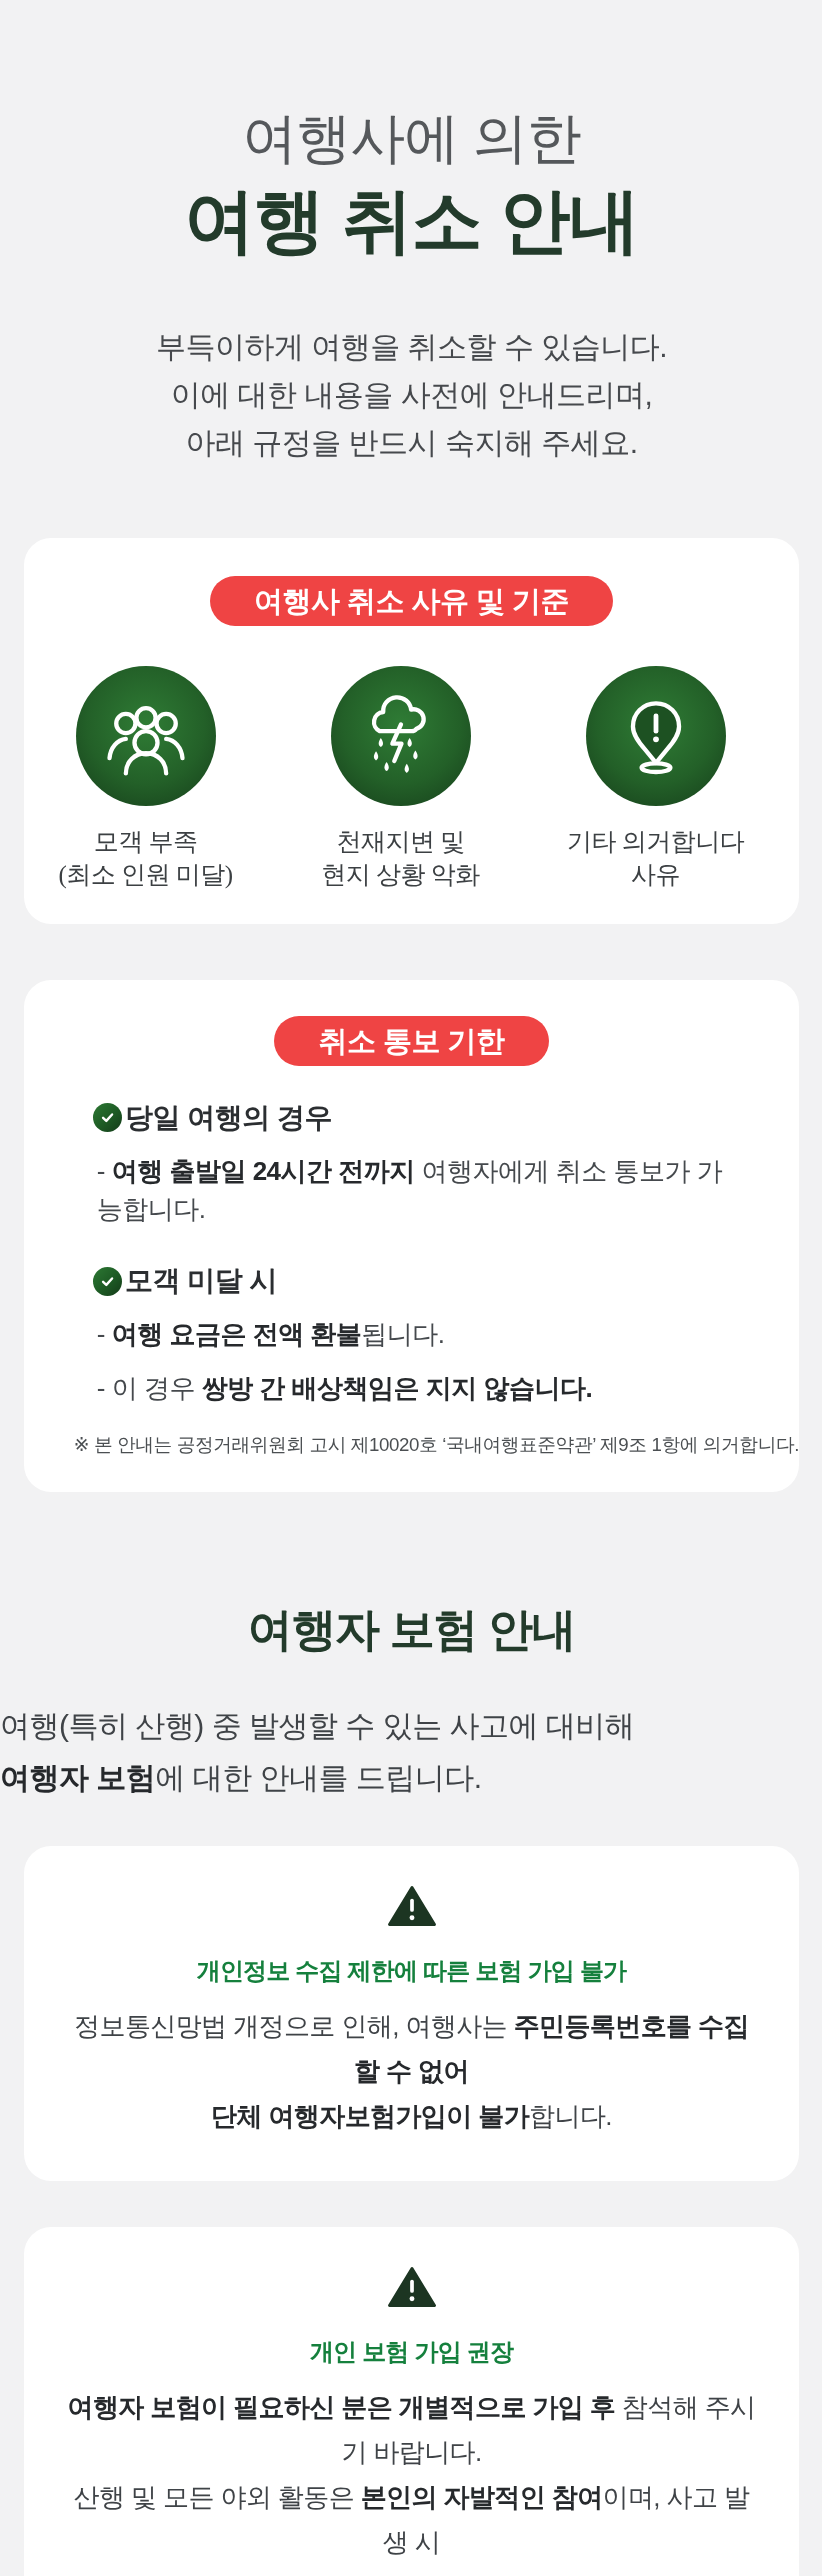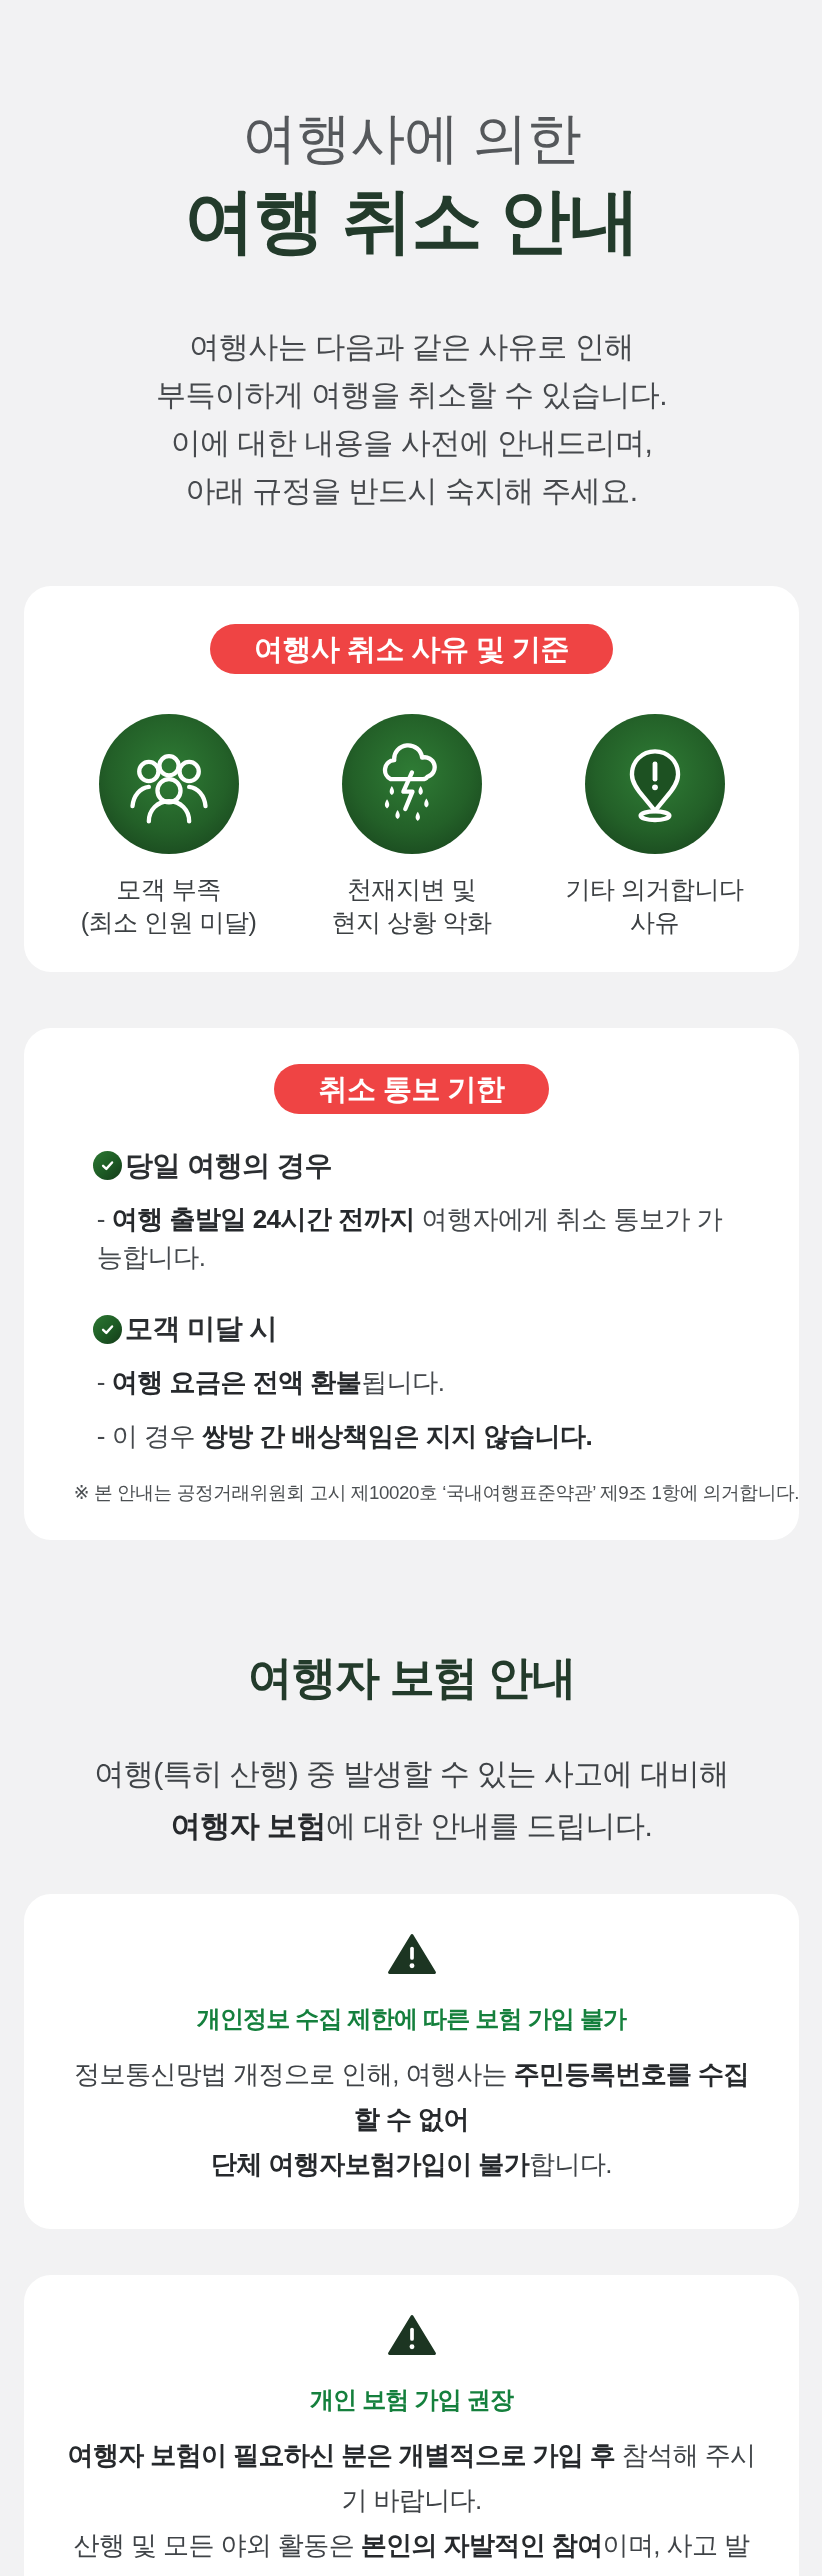--- a/index.html
+++ b/index.html
@@ -46,21 +46,21 @@
     display:inline-block;
     background:#ef4444; color:#ffffff;
     font-size:29px; font-weight:700; letter-spacing:-0.5px;
     height:50px; line-height:50px; padding:0 44px;
     border-radius:26px;
   }
 
   
   .reasons-row {
     margin-top:40px;
-    display:flex; justify-content:center; gap:0;
+    display:flex; justify-content:flex-start; gap:12px;font-family:Liberation Serif, serif;
   }
   .reason { width:243px; display:flex; flex-direction:column; align-items:center; }
   .circle-icon {
     width:140px; height:140px; border-radius:50%;
     background:radial-gradient(circle at 50% 42%, #2f7c35 0%, #236028 55%, #153c1a 100%);
     display:flex; align-items:center; justify-content:center;
   }
   .circle-icon svg { width:96px; height:96px; display:block; }
   .reason-label {
     margin-top:19px; text-align:center;
@@ -91,21 +91,21 @@
     font-size:18.7px; color:#4b4f52; letter-spacing:-0.4px;
   }
 
   
   .ins-title {
     margin-top:113px; text-align:center;
     font-size:45px; font-weight:800; color:#233b2b;
     letter-spacing:-1.4px; line-height:1.1;
   }
   .ins-intro {
-    margin-top:46px; text-align:center;
+    margin-top:46px; 
     font-size:30px; color:#3f4347; line-height:52px; letter-spacing:-0.5px;
   }
   .card-warning { margin-top:42px; padding:38px 38px 42px; text-align:center; }
   .card-warning + .card-warning { margin-top:46px; padding-bottom:46px; }
   .warn-icon { display:inline-block; }
   .warn-icon svg { width:50px; height:44px; display:block; }
   .warn-title {
     margin-top:23px;
     font-size:24px; font-weight:800; color:#15803d; letter-spacing:-0.8px;
   }
@@ -113,21 +113,20 @@
 </style>
 </head>
 <body>
 
 <div class="page">
 
   <div class="eyebrow">여행사에 의한</div>
   <h1 class="main-title">여행 취소 안내</h1>
 
   <div class="intro">
-    <div>여행사는 다음과 같은 사유로 인해</div>
     <div>부득이하게 여행을 취소할 수 있습니다.</div>
     <div>이에 대한 내용을 사전에 안내드리며,</div>
     <div>아래 규정을 반드시 숙지해 주세요.</div>
   </div>
 
   <section class="card card-reasons">
     <div class="badge-wrap">
       <span class="badge">여행사 취소 사유 및 기준</span>
     </div>
     <div class="reasons-row">

